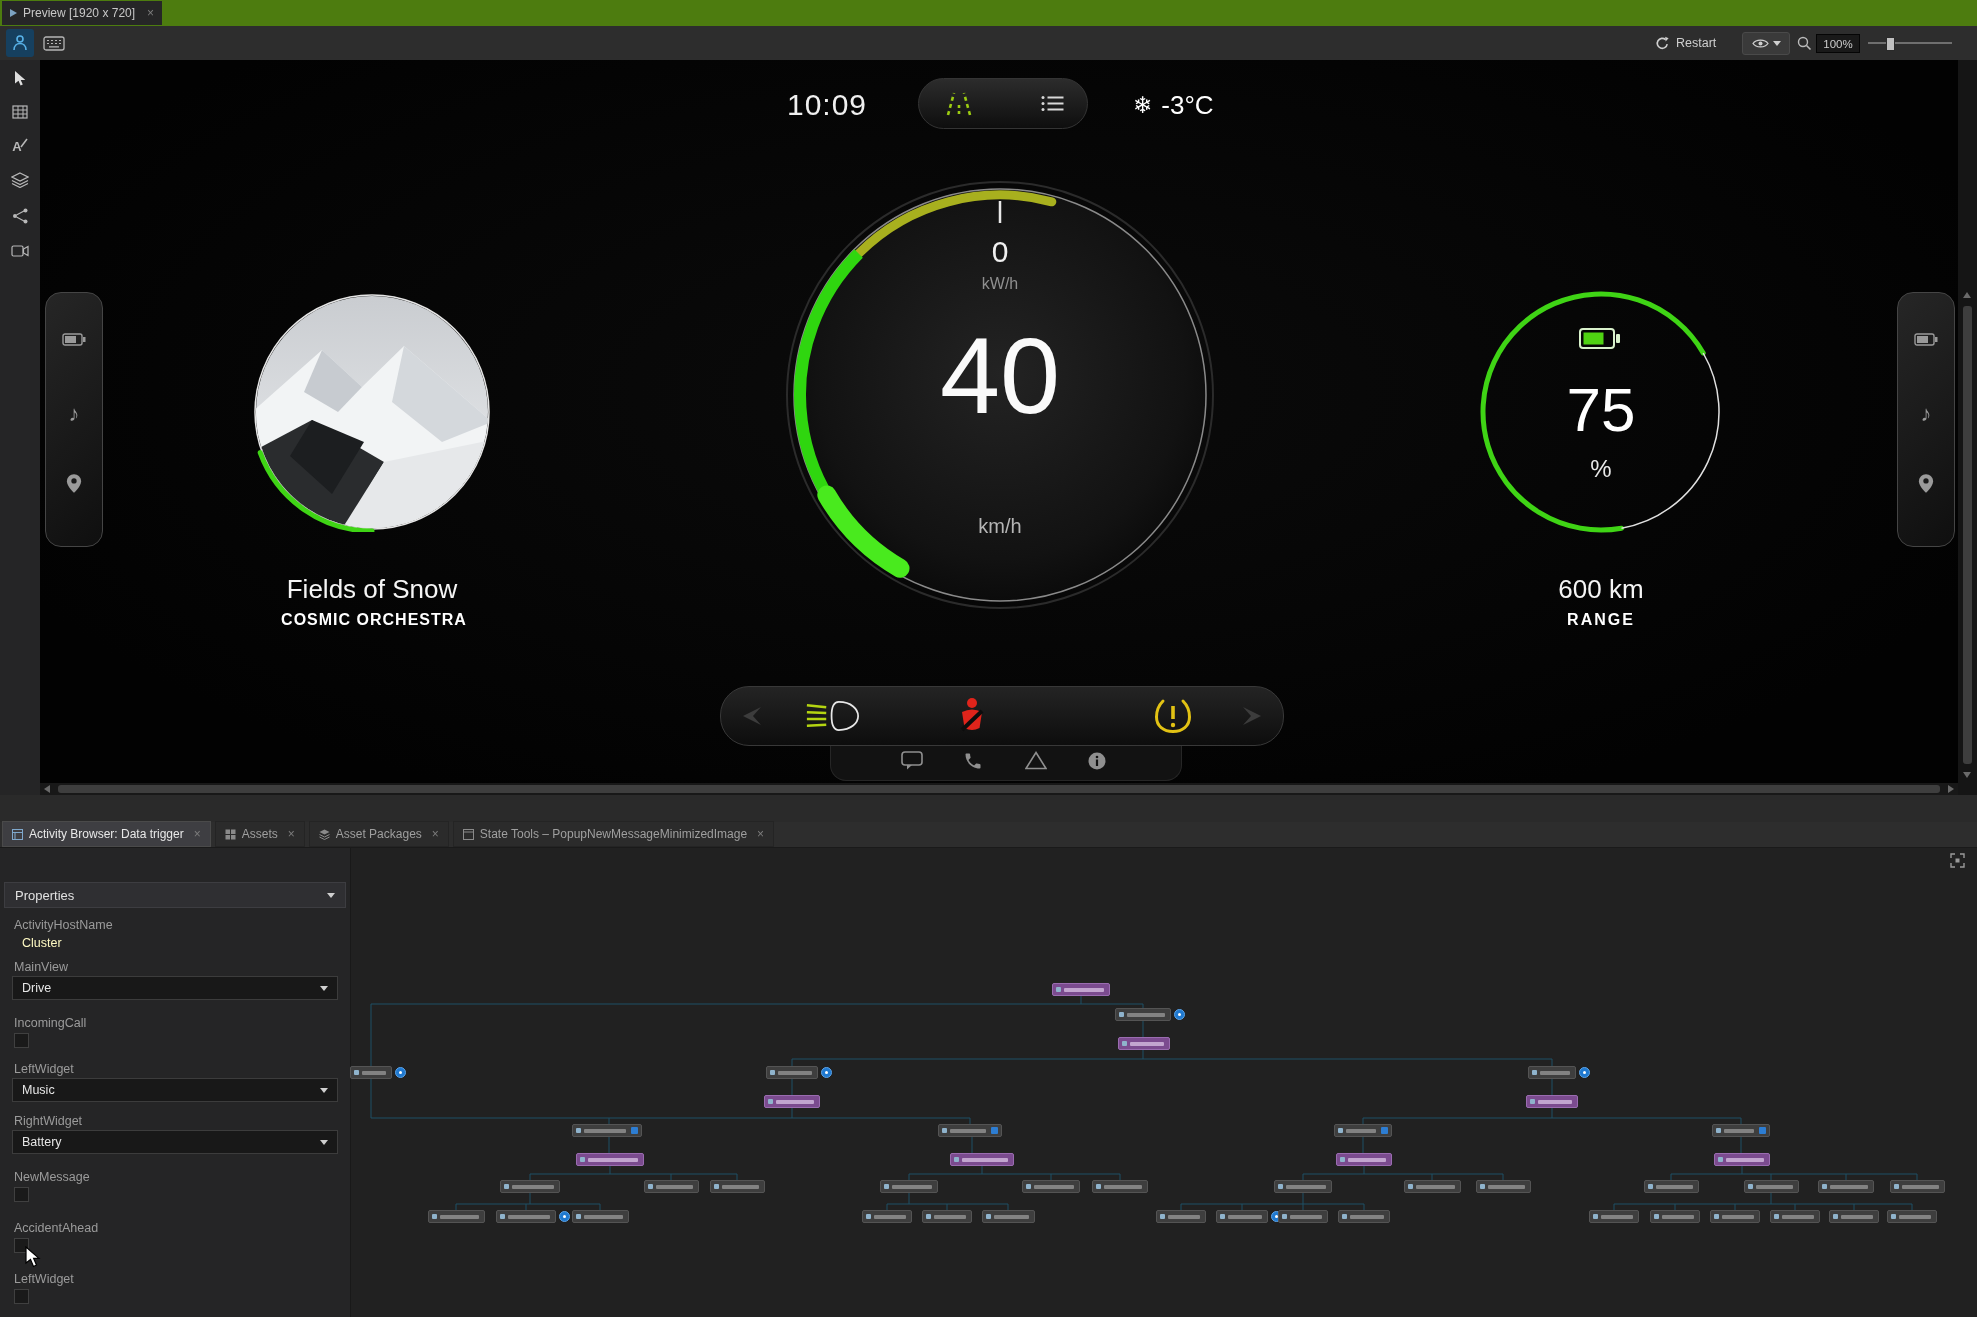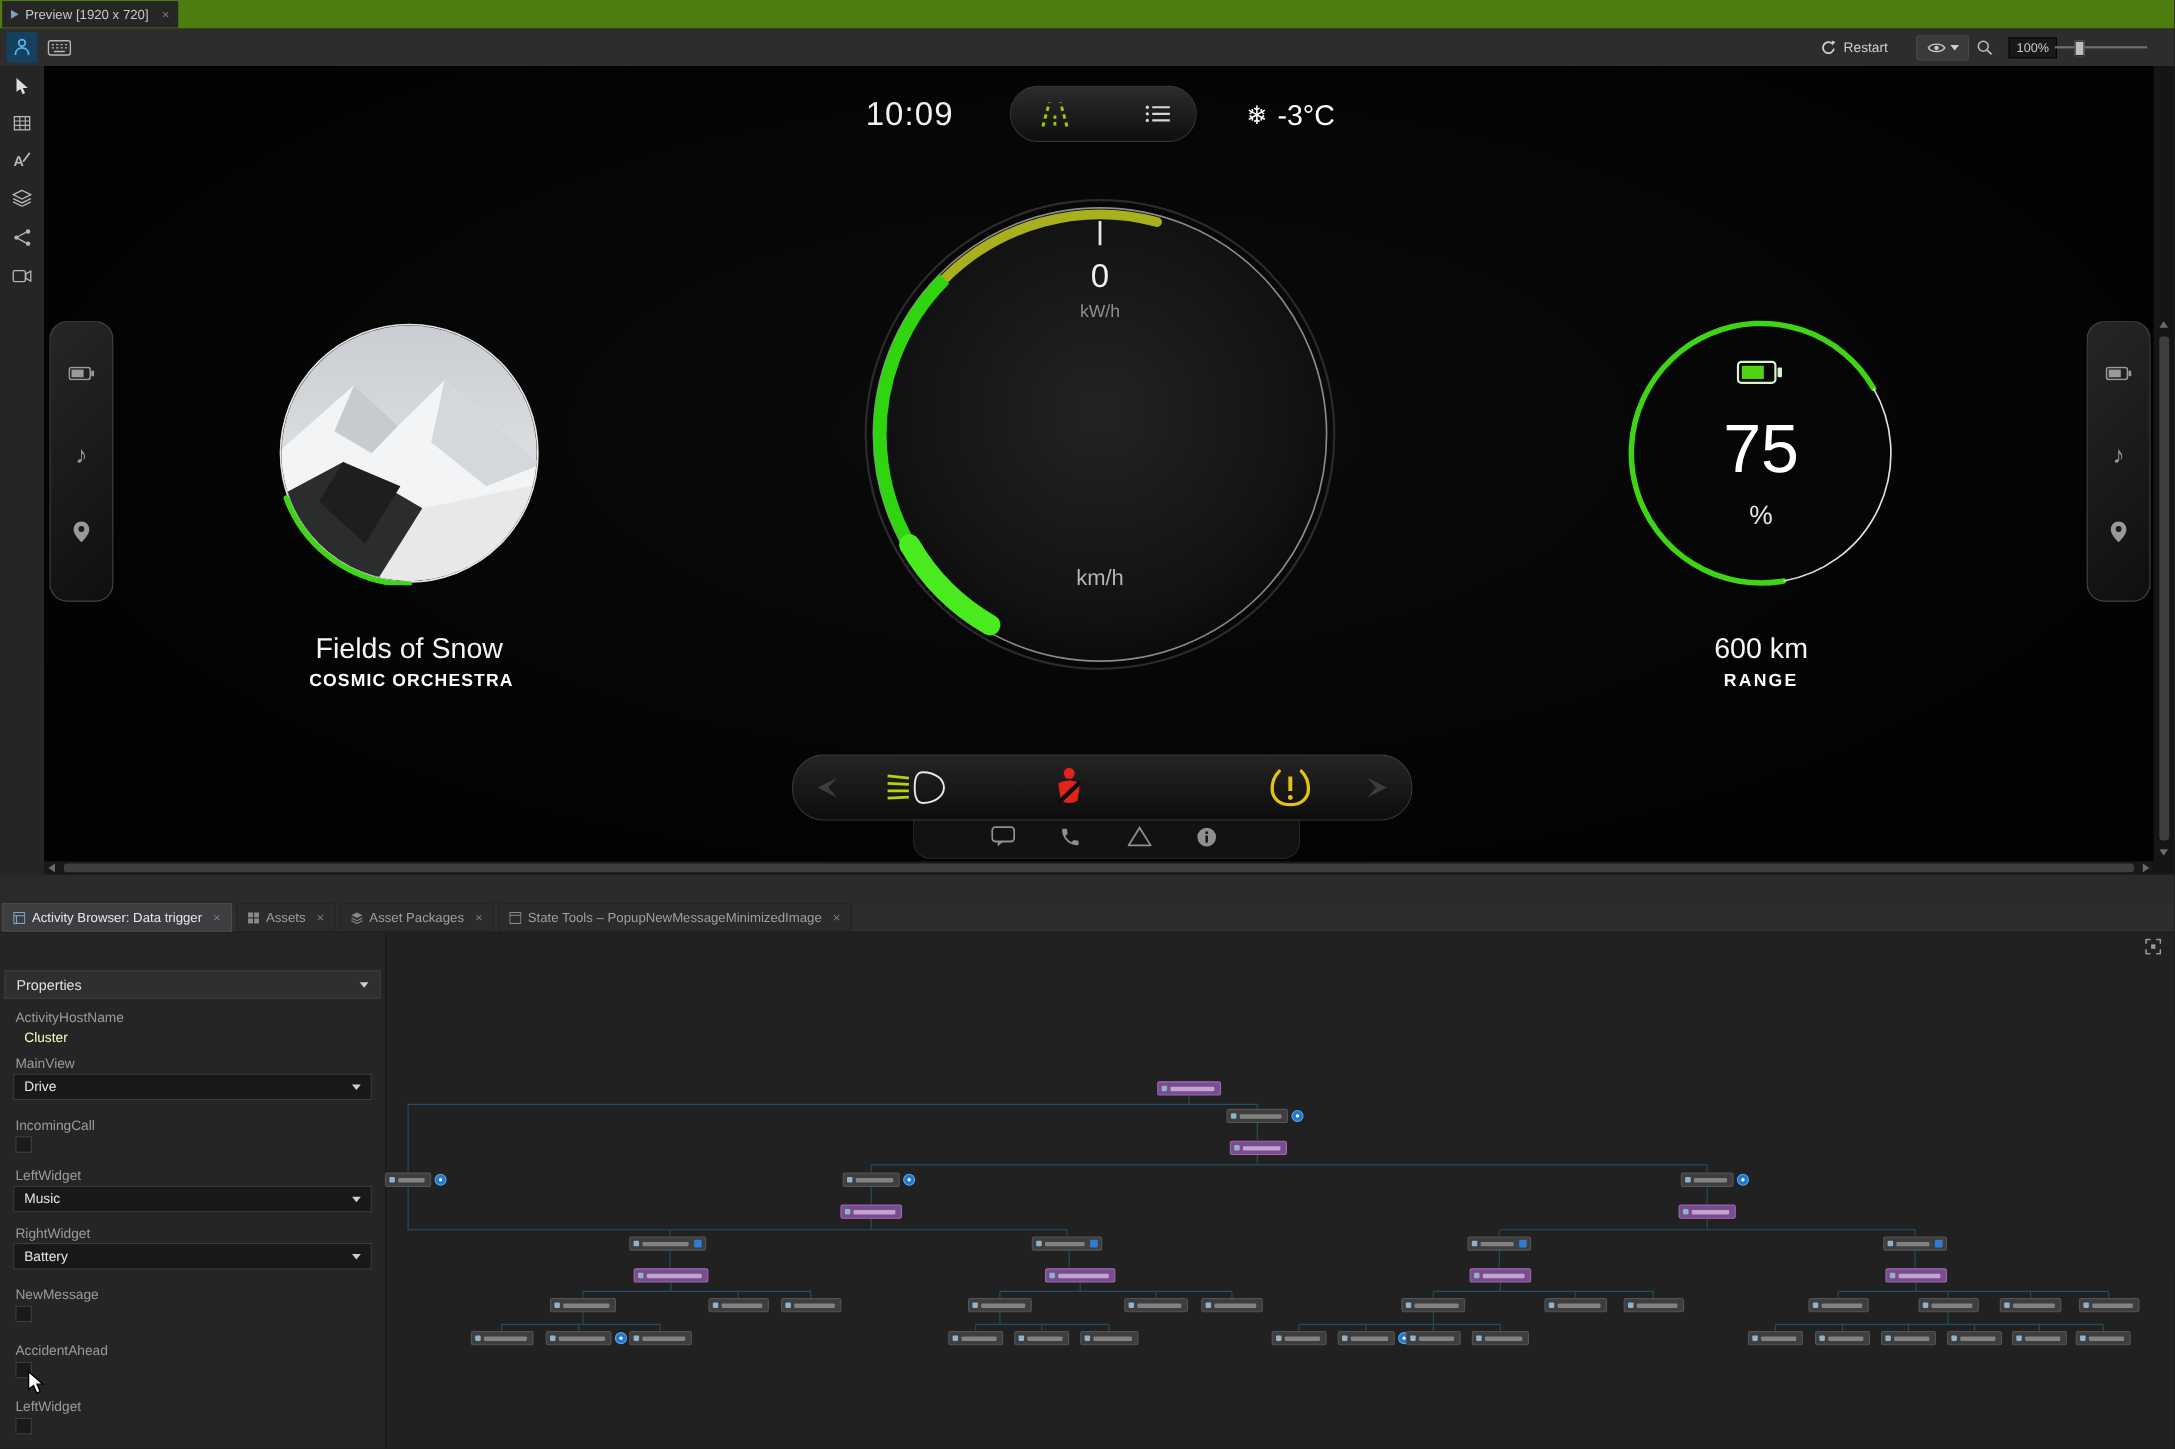--- a/index.html
+++ b/index.html
@@ -147,21 +147,21 @@
         <path d="M1,5.5 C4,1 13,1 16,5.5 C13,10 4,10 1,5.5 Z" fill="none" stroke="#cfcfcf" stroke-width="1.3"></path>
         <circle cx="8.5" cy="5.5" r="2" fill="#cfcfcf"></circle>
       </svg>
       <span class="caret"></span>
     </div>
 
     <svg class="abs" style="left:1797px;top:10px" width="15" height="15" viewBox="0 0 15 15">
       <circle cx="6" cy="6" r="4.5" fill="none" stroke="#bbbbbb" stroke-width="1.4"></circle>
       <line x1="9.5" y1="9.5" x2="13.5" y2="13.5" stroke="#bbbbbb" stroke-width="1.6"></line>
     </svg>
-    <input class="zoombox" style="left: 1816px; margin-left: 10px;" value="100%">
+    <input class="zoombox" style="left: 1816px;" value="100%">
     <div class="slider-track" style="left:1868px">
       <div class="slider-thumb" style="left:18px"></div>
     </div>
   </div>
 
   <div class="tools-col">
     <div class="vtool" style="top:8px">
       <svg width="15" height="17" viewBox="0 0 15 17">
         <polygon points="2,1 2,13.5 5.5,10.8 7.6,15.6 9.8,14.6 7.7,9.9 12.3,9.9" fill="#dddddd"></polygon>
       </svg>
@@ -235,20 +235,21 @@
         </defs>
         <circle cx="220" cy="220" r="213" fill="none" stroke="#2b2b2b" stroke-width="2"></circle>
         <circle cx="220" cy="220" r="206" fill="url(#gg)" stroke="#8a8a8a" stroke-width="1.5"></circle>
         <path d="M271.8,26.8 A200,200 0 0 0 78.6,78.6" stroke="#a8b01e" stroke-width="9" fill="none" stroke-linecap="round"></path>
         <path d="M78.6,78.6 A200,200 0 0 0 120,393.2" stroke="#2fd60f" stroke-width="12" fill="none"></path>
         <path d="M46.8,320 A200,200 0 0 0 120,393.2" stroke="#49ea1e" stroke-width="19" fill="none" stroke-linecap="round"></path>
         <line x1="220" y1="26" x2="220" y2="48" stroke="#e8e8e8" stroke-width="2.5"></line>
       </svg>
       <div class="gtext" style="left:220px;top:77px;font-size:30px;color:#f0f0f0;font-weight:300">0</div>
       <div class="gtext" style="left:220px;top:109px;font-size:16px;color:#8f8f8f">kW/h</div>
+      <div class="gtext" style="left:220px;top:200px;font-size:108px;font-weight:200;color:#fafafa">40</div>
       <div class="gtext" style="left:220px;top:351px;font-size:20px;color:#b5b5b5">km/h</div>
     </div>
 
     <div class="music-box">
       <svg width="240" height="240" viewBox="0 0 240 240">
         <defs>
           <clipPath id="mc">
               <circle cx="120" cy="120" r="116"></circle>
             </clipPath>
           <linearGradient id="sky" x1="0" y1="0" x2="0" y2="1">

